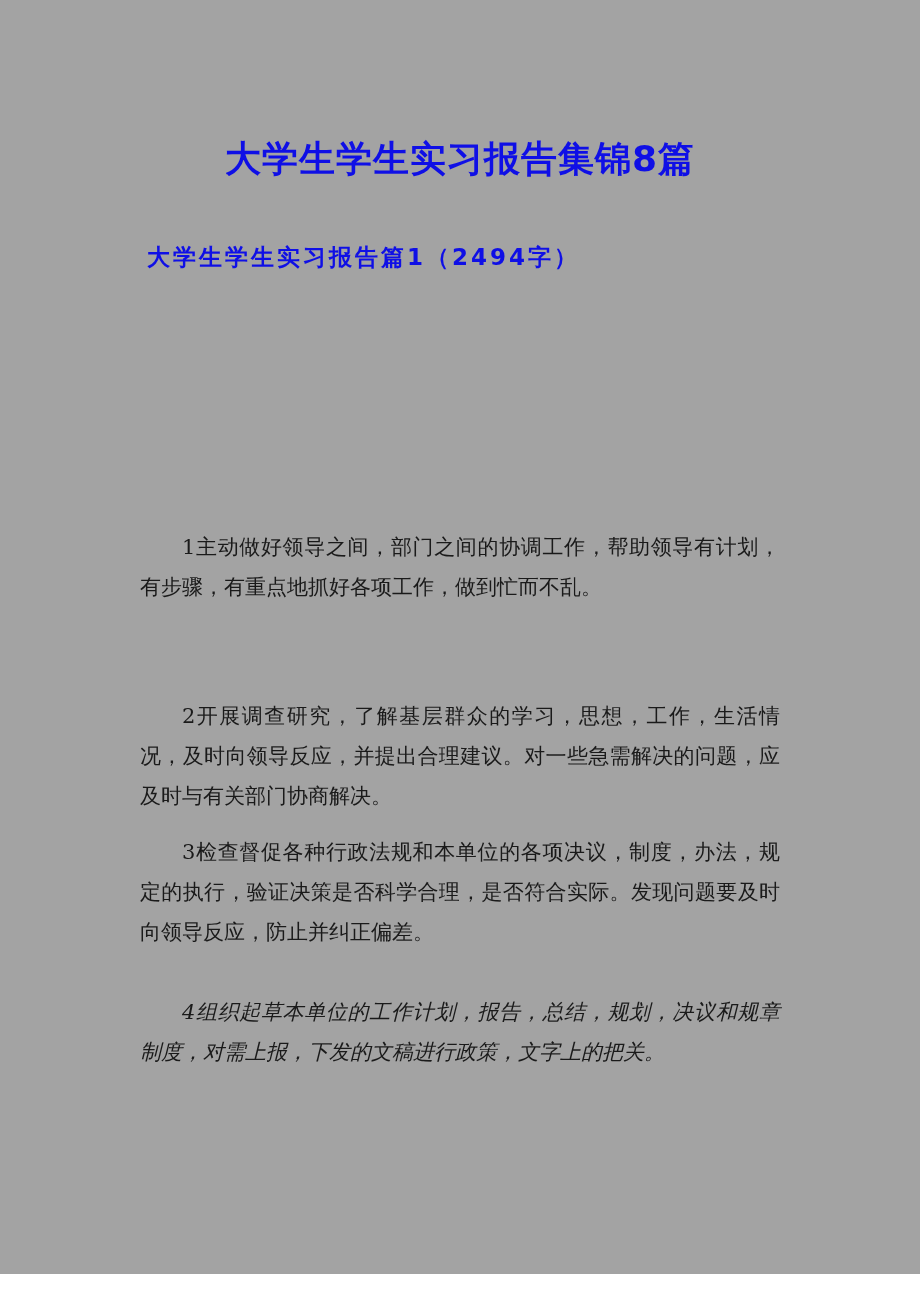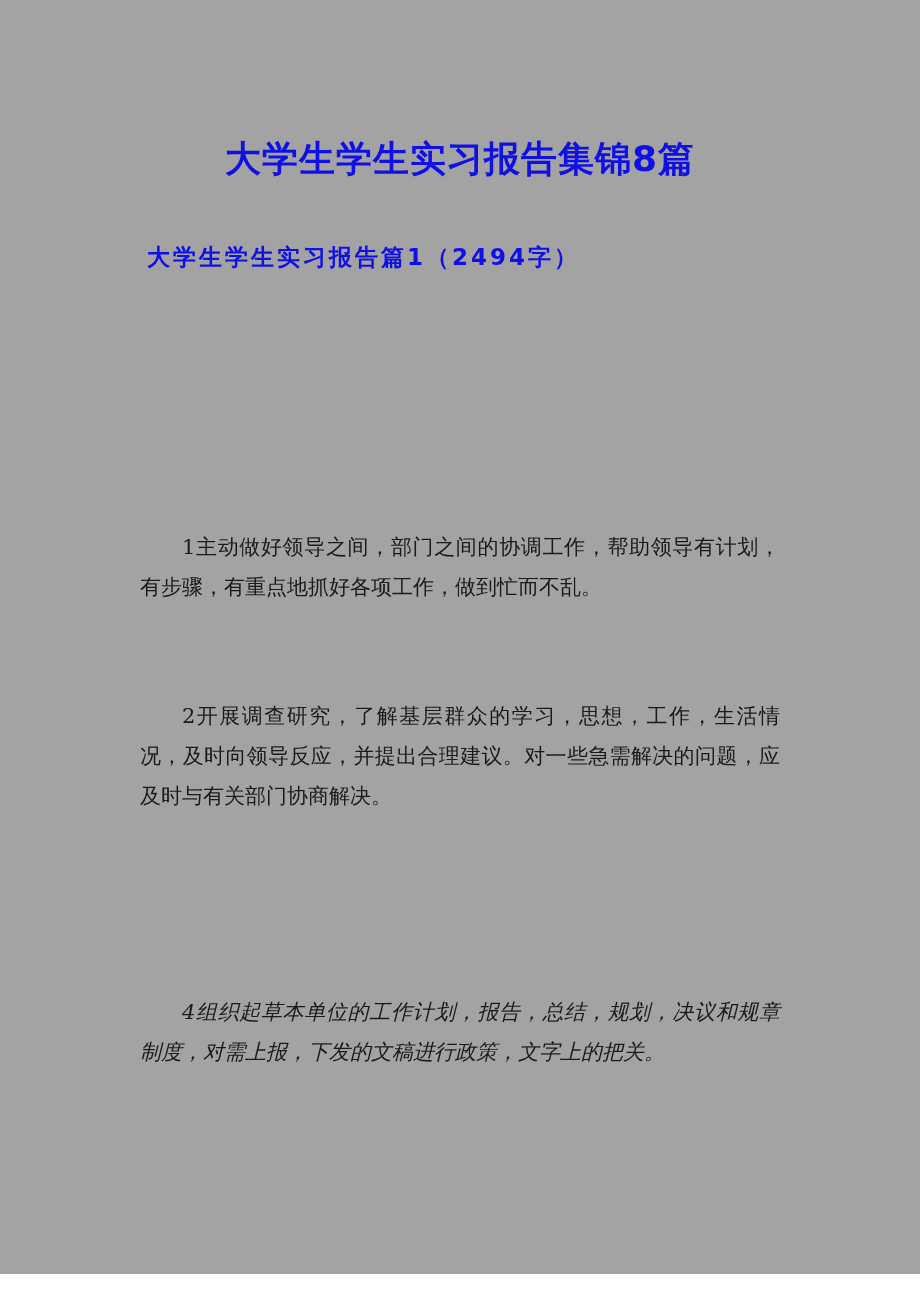--- a/index.html
+++ b/index.html
@@ -72,15 +72,16 @@
 <div class="page">
   <h1 class="doc-title">大学生学生实习报告集锦8篇</h1>
 
   <h2 class="section-heading">大学生学生实习报告篇1（2494字）</h2>
 
 
   <p class="body-text" id="para-1">1主动做好领导之间，部门之间的协调工作，帮助领导有计划，有步骤，有重点地抓好各项工作，做到忙而不乱。</p>
 
   <p class="body-text" id="para-2">2开展调查研究，了解基层群众的学习，思想，工作，生活情况，及时向领导反应，并提出合理建议。对一些急需解决的问题，应及时与有关部门协商解决。</p>
 
+  <p class="body-text" id="para-3">3检查督促各种行政法规和本单位的各项决议，制度，办法，规定的执行，验证决策是否科学合理，是否符合实际。发现问题要及时向领导反应，防止并纠正偏差。</p>
 
   <p class="body-text" id="para-4">4组织起草本单位的工作计划，报告，总结，规划，决议和规章制度，对需上报，下发的文稿进行政策，文字上的把关。</p>
 </div>
 
 </body></html>

